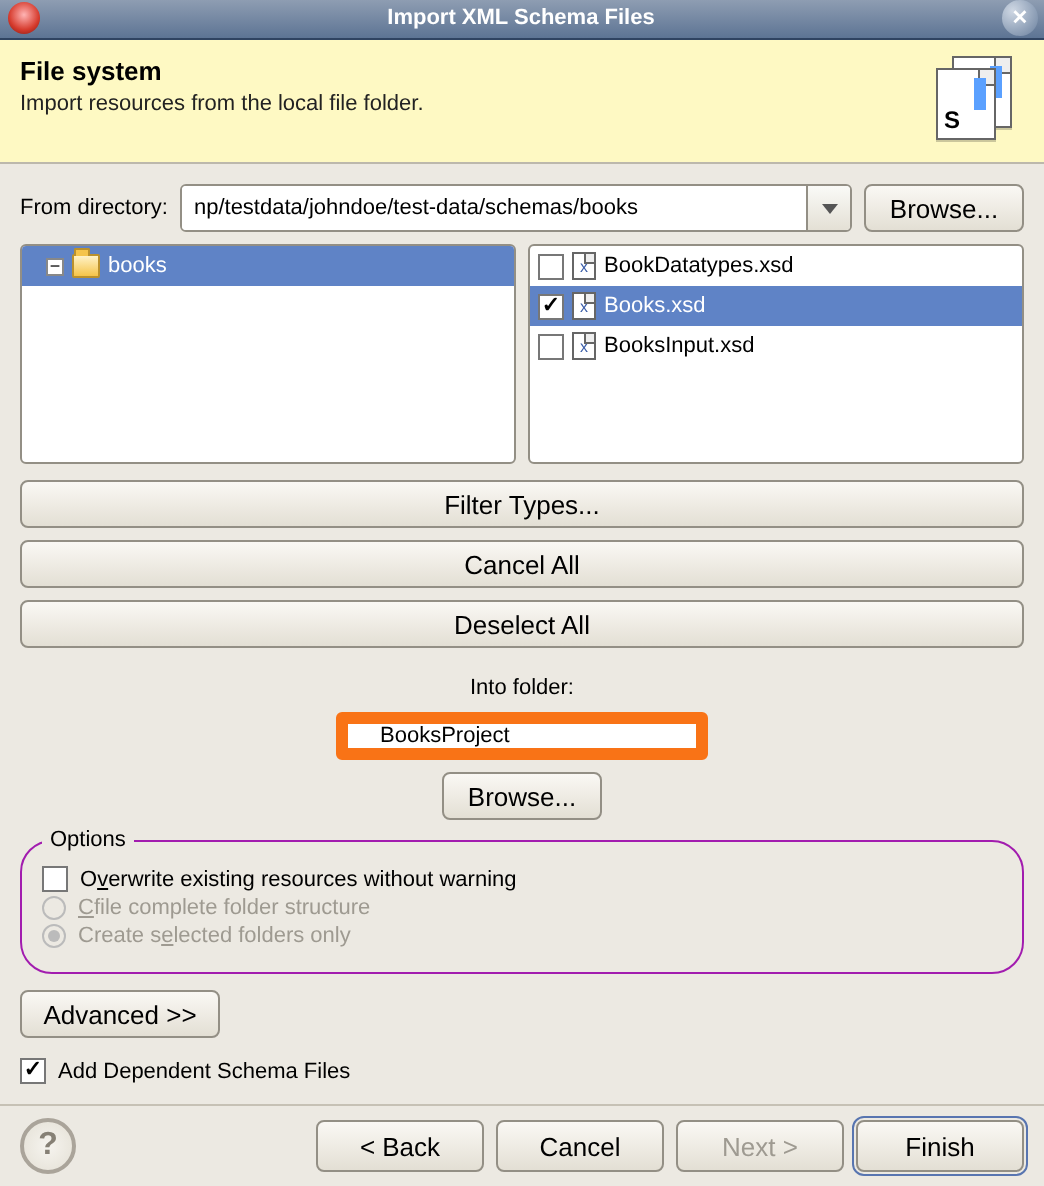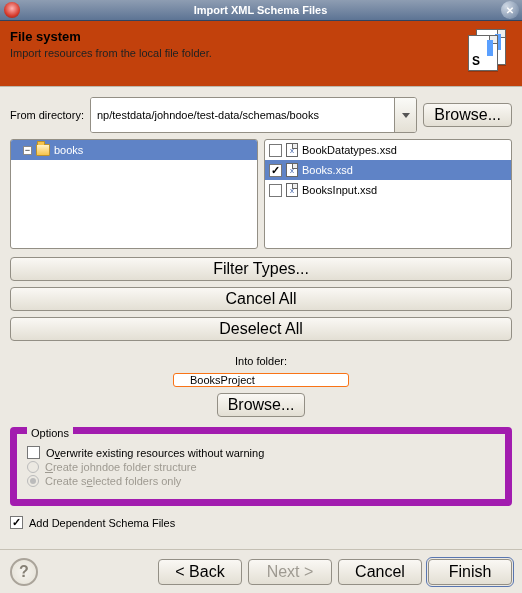--- a/index.html
+++ b/index.html
@@ -39,21 +39,21 @@
   .titlebar .close-btn {
     width: 18px; height: 18px;
     margin-right: 3px;
     border-radius: 50%;
     background: radial-gradient(circle at 30% 30%, #cfd8e4, #6a809e);
     display: flex; align-items: center; justify-content: center;
     color: #fff; font-size: 10px;
   }
   
   .header {
-    background: #c2410c;
+    background: #fef9c3;
     padding: 8px 10px 6px 10px;
     border-bottom: 1px solid #bcb8ac;
     display: flex;
     align-items: flex-start;
     justify-content: space-between;
     height: 66px;
   }
   .header-text { display: flex; flex-direction: column; }
   .header-title { font-size: 13px; font-weight: bold; margin-bottom: 3px; }
   .header-desc { font-size: 11px; color: #222; }
@@ -73,21 +73,21 @@
     padding: 10px 10px 8px 10px;
     display: flex;
     flex-direction: column;
     gap: 6px;
   }
   .row { display: flex; align-items: center; gap: 6px; }
   .label { white-space: nowrap; }
   .combo {
     flex: 1;
     display: flex;
-    height: 36px;
+    height: 24px;
     border: 1px solid #938f85;
     background: #fff;
     border-radius: 3px;
     overflow: hidden;
   }
   .combo input {
     flex: 1;
     border: none;
     padding: 0 6px;
     font-family: inherit;
@@ -104,21 +104,21 @@
     height: 24px;
     padding: 0 10px;
     min-width: 80px;
     border: 1px solid #938f85;
     border-radius: 4px;
     background: linear-gradient(#faf8f4,#e3dfd4);
     display: inline-flex;
     align-items: center;
     justify-content: center;
     font-family: inherit;
-    font-size: 16px;
+    font-size: 13px;
   }
   .btn.default { outline: 1px solid #5875b0; outline-offset: 1px; text-align: center; }
   .btn.disabled { color: #9e9a91; }
   
   .panes { display: flex; gap: 6px; height: 110px; }
   .pane {
     flex: 1;
     background: #fff;
     border: 1px solid #938f85;
     border-radius: 3px;
@@ -138,26 +138,26 @@
   .folder-icon::before { content:""; position:absolute; top:-4px; left:0; width:6px; height:3px; background:#f5c44a; border:1px solid #bb912c; border-bottom:none; border-radius:1px 1px 0 0;}
   .cb { width:13px; height:13px; border:1px solid #777; background:#fff; display:flex;align-items:center;justify-content:center;}
   .cb.checked::after { content:"✓"; font-size:11px; font-weight:bold; color:#000; line-height:1; }
   .file-icon { width:12px; height:14px; border:1px solid #666; background:#fff; position:relative; display:flex;align-items:center;justify-content:center; font-size:8px; color:#3b5ea8;}
   .file-icon::after{content:""; position:absolute; top:0; right:0; width:4px; height:4px; background:#eee; border-left:1px solid #666; border-bottom:1px solid #666;}
   
   .btnrow { display:flex; gap:6px; margin-top:2px;flex-direction:column; }
   .btnrow .btn { min-width: 92px; }
   
   .txt {
-    flex:1; height:24px; border:1px solid #f97316; border-radius:3px; background:#fff; padding:0 16px; font-family:inherit; font-size:11px;
+    flex:1; height:24px; border:6px solid #f97316; border-radius:3px; background:#fff; padding:0 16px; font-family:inherit; font-size:11px;
   }
   
   .group {
-    border: 7px solid #a21caf;
-    border-radius: 4px;
+    border: 1px solid #a21caf;
+    border-radius: 16px;
     padding: 10px 10px 10px 10px;
     position: relative;
     margin-top: 4px;
   }
   .group-title {
     position: absolute; top:-7px; left:10px; background:#ece9e2; padding:0 4px;
   }
   .opt-row { display:flex; align-items:center; gap:6px; margin:2px 0; }
   .opt-row.disabled { color:#9e9a91; }
   .radio { width:12px; height:12px; border-radius:50%; border:1px solid #777; display:flex;align-items:center;justify-content:center;}
@@ -265,45 +265,48 @@
   <div class="group">
     <div class="group-title">Options</div>
 
     <div class="opt-row">
       <div class="cb"></div>
       <span><span>O</span><span class="u">v</span><span>erwrite existing resources without warning</span></span>
     </div>
 
     <div class="opt-row disabled">
       <div class="radio disabled"></div>
-      <span><span></span><span class="u">C</span><span>reate johndoe folder structure</span></span>
+      <span><span></span><span class="u">C</span><span>file complete folder structure</span></span>
     </div>
 
     <div class="opt-row disabled">
       <div class="radio disabled selected"></div>
       <span><span>Create s</span><span class="u">e</span><span>lected folders only</span></span>
     </div>
   </div>
 
+  <div style="margin-top:2px;">
+    <button class="btn" style="min-width:100px;">Advanced &gt;&gt;</button>
+  </div>
 
   <div class="opt-row" style="margin-top:4px;">
     <div class="cb checked"></div>
     <span>Add Dependent Schema Files</span>
   </div>
 
 </div>
 
 <div class="footer">
   <div class="help">?</div>
   <div class="spacer"></div>
   <button class="btn">
       <span>&lt; Back</span>
     </button>
+  <button class="btn">
+      <span>Cancel</span>
+    </button>
   <button class="btn disabled">
       <span>Next &gt;</span>
-    </button>
-  <button class="btn">
-      <span>Cancel</span>
     </button>
   <button class="btn default">
       <span>Finish</span>
     </button>
 </div>
 
 </body></html>

